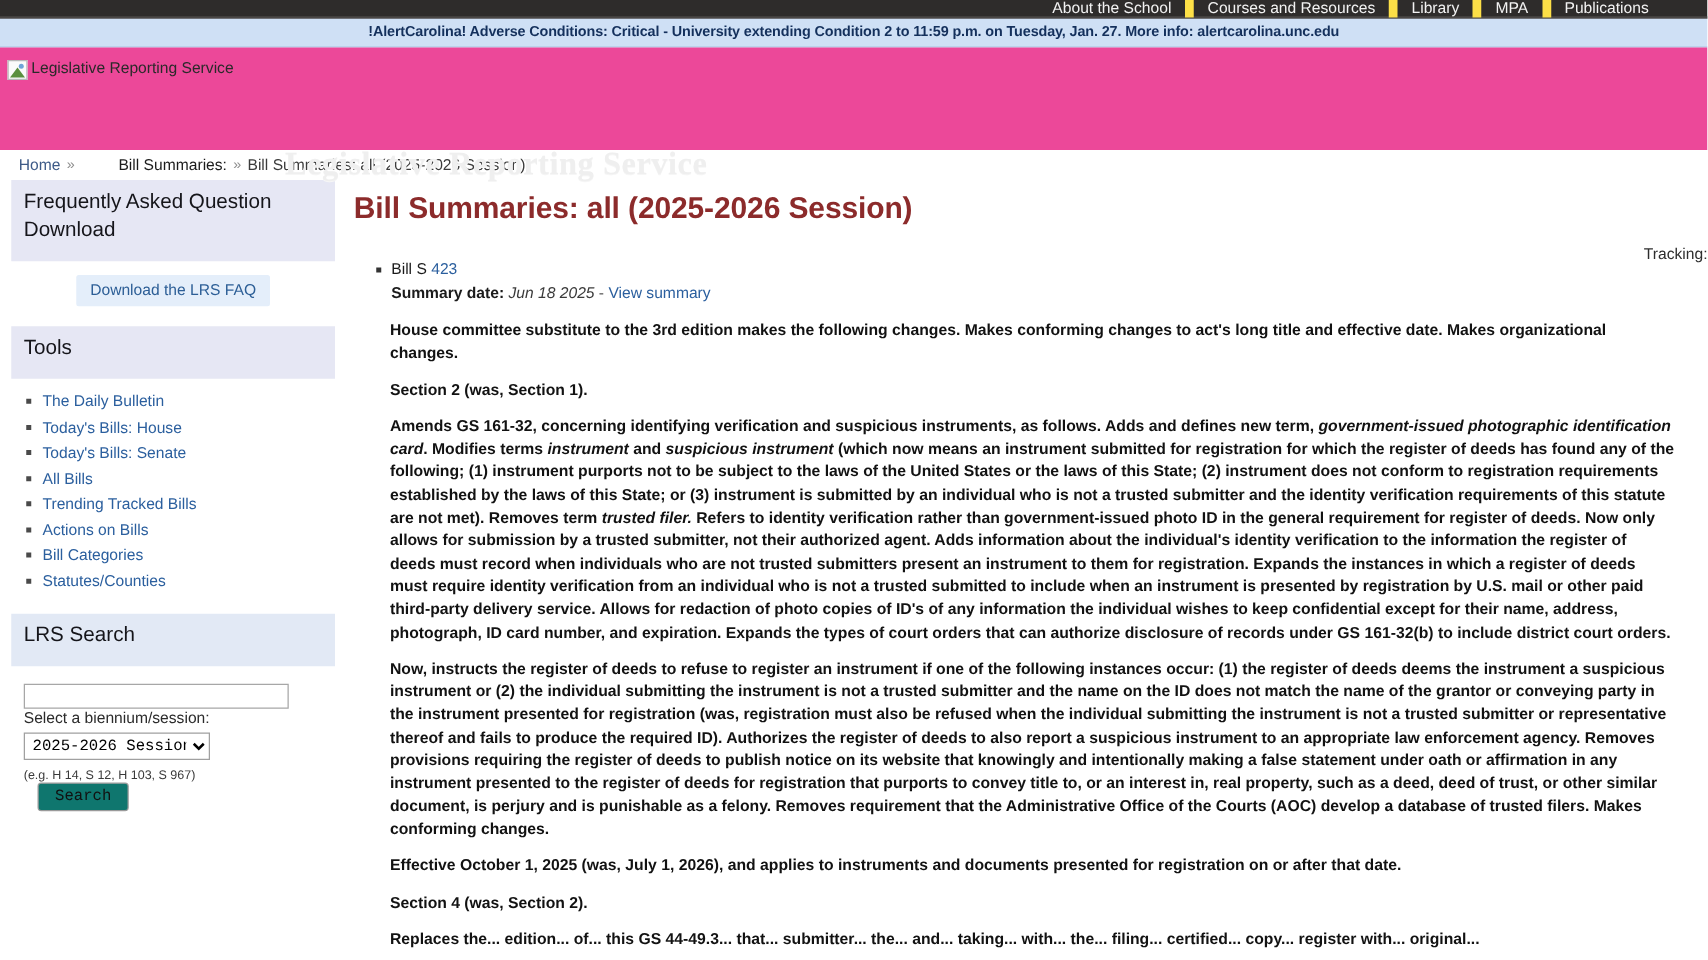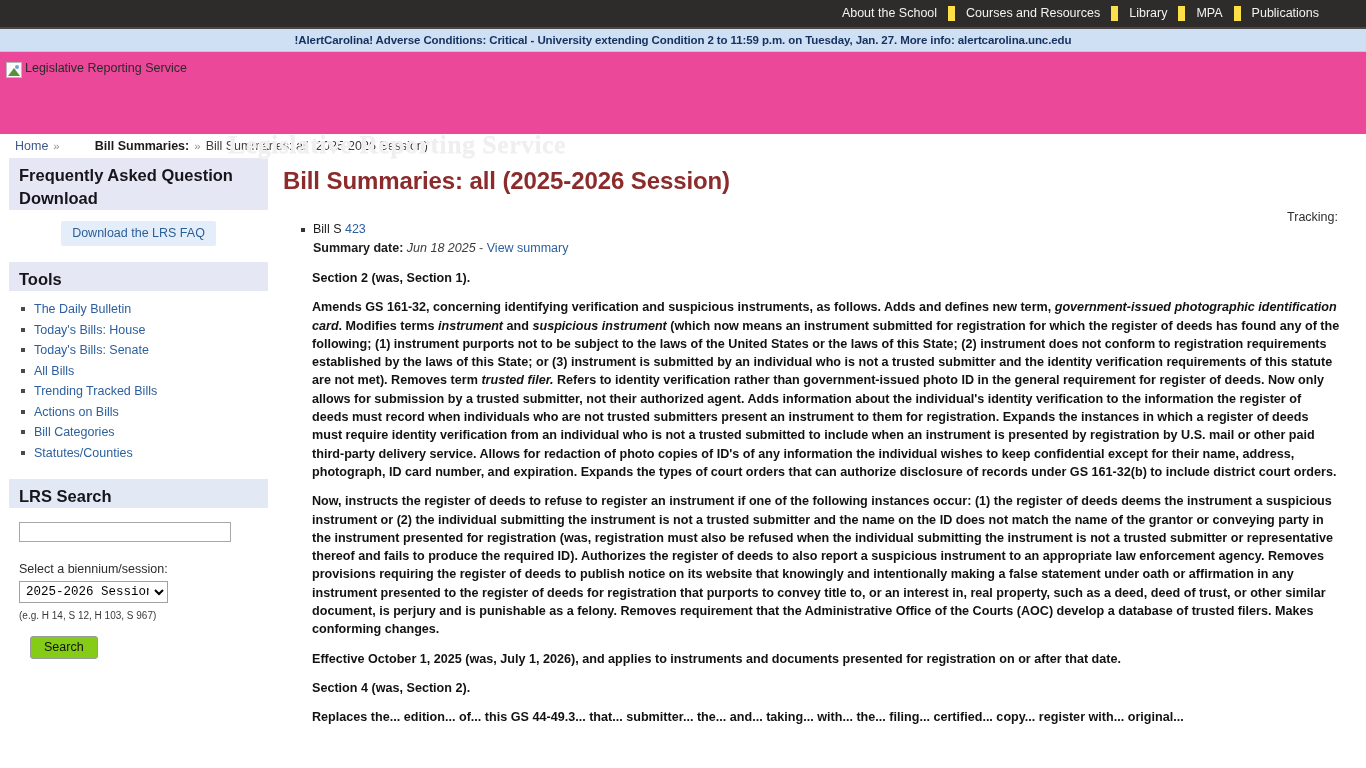--- a/index.html
+++ b/index.html
@@ -7,21 +7,21 @@
   html, body {
     margin: 0; padding: 0;
     width: 1366px; height: 768px;
     overflow: hidden;
     background: #ffffff;
     font-family: "Liberation Sans", "DejaVu Sans", sans-serif;
   }
 
   
   .unc-topbar {
-    height: 29px;
+    height: 15px;
     background: #2e2c2b;
     border-bottom: 2px solid #4a4746;
     display: flex;
     align-items: center;
     justify-content: flex-end;
     padding-right: 36px;
   }
   .unc-topbar ul {
     list-style: none; margin: 0; padding: 0;
     display: flex; align-items: center;
@@ -111,21 +111,21 @@
   .breadcrumb {
     padding: 0 0 0 15px;
     height: 24px;
     display: flex;
     align-items: center;
     font-size: 12.5px;
     color: #3b3b3b;
     white-space: nowrap;
   }
   .breadcrumb a { color: #3d5a87; text-decoration: none; }
-  .breadcrumb .crumb-strong { font-weight: bold; color: #1b1b1b; padding-left: 30px; }
+  .breadcrumb .crumb-strong { font-weight: normal; color: #1b1b1b; padding-left: 30px; }
   .breadcrumb .sep { color: #8f8f8f; padding: 0 5px; font-size: 11.5px; }
   .breadcrumb .crumb-current { color: #3b3b3b; }
 
   
   .page-wrap {
     display: flex;
     align-items: flex-start;
     height: 581px;
   }
 
@@ -133,22 +133,22 @@
   .sidebar {
     width: 277px;
     flex: 0 0 277px;
     padding: 0 9px 0 9px;
   }
   .block { margin-bottom: 16px; }
   .block-title {
     background: #e6e7f4;
     color: #15151a;
     font-size: 16.5px;
-    font-weight: bold;
-    padding: 6px 10px 0 10px;
+    font-weight: normal;
+    padding: 6px 10px 13px 10px;
     line-height: 23px;
   }
   .block-title.bluer { background: #e2e9f5; }
   .faq-btn-row {
     display: flex;
     justify-content: center;
     padding-top: 11px;
   }
   .faq-btn {
     display: inline-block;
@@ -188,45 +188,44 @@
     height: 20px;
     border: 1px solid #a7a7a7;
     background: #ffffff;
     font-size: 12px;
     padding: 1px 3px;
     font-family: "Liberation Sans", sans-serif;
   }
   .select-label {
     font-size: 12.5px;
     color: #2b2b2b;
-    margin-top: 20px;
     margin-bottom: 5px;
   }
   .biennium-select {
     width: 149px;
     height: 22px;
     font-size: 12.5px;
     font-family: Liberation Mono, monospace;
     border: 1px solid #a0a0a0;
     background: #ffffff;
     padding: 1px 2px;
   }
   .example-hint {
     font-size: 10px;
     color: #3a3a3a;
     margin-top: 7px;
   }
   .search-btn {
-    margin-top: 15px;
+    margin-top: 0;
     margin-left: 11px;
     font-size: 12.5px;
-    font-family: Liberation Sans, sans-serif;
+    font-family: Liberation Mono, monospace;
     padding: 3px 13px 4px 13px;
     border: 1px solid #9a9a9a;
-    background: #84cc16;
+    background: #0f766e;
     border-radius: 3px;
     color: #111;
   }
 
   
   .main {
     flex: 1 1 auto;
     padding: 0 10px 0 6px;
     position: relative;
     min-width: 0;
@@ -234,21 +233,21 @@
   .page-title {
     color: #8c2b2b;
     font-size: 24px;
     font-weight: bold;
     margin: 8px 0 0 0;
     line-height: 30px;
     letter-spacing: -0.1px;
   }
   .tracking-label {
     position: absolute;
-    right: 28px;
+    right: 0;
     top: 52px;
     font-size: 12.5px;
     color: #2d2d2d;
   }
   ul.bill-list {
     list-style: none;
     margin: 24px 0 0 0;
     padding: 0 0 0 30px;
   }
   ul.bill-list > li { position: relative; }
@@ -383,20 +382,21 @@
         <div class="bill-head"><span>Bill S </span><a href="#">423</a></div>
         <div class="summary-line"><span class="lbl">Summary date:</span>
           <span class="date">Jun 18 2025</span>
           <span class="dash">-</span>
           <a href="#">View summary</a>
         </div>
       </li>
     </ul>
 
     <div class="summary-body" id="summary-body">
+        <p><span>House committee substitute to the 3rd edition makes the following changes.  Makes conforming changes to act's long title and effective date.  Makes organizational changes.</span></p>
         <p><span>Section 2 (was, Section 1).</span></p>
         <p><span>Amends GS 161-32, concerning identifying verification and suspicious instruments, as follows. Adds and defines new term, </span><em>government-issued photographic identification card</em><span>. Modifies terms </span><em>instrument</em><span> and </span><em>suspicious instrument</em><span> (which now means an instrument submitted for registration for which the register of deeds has found any of the following; (1) instrument purports not to be subject to the laws of the United States or the laws of this State; (2) instrument does not conform to registration requirements established by the laws of this State; or (3) instrument is submitted by an individual who is not a trusted submitter and the identity verification requirements of this statute are not met). Removes term </span><em>trusted filer.</em><span>  Refers to identity verification rather than government-issued photo ID in the general requirement for register of deeds. Now only allows for submission by a trusted submitter, not their authorized agent. Adds information about the individual's identity verification to the information the register of deeds must record when individuals who are not trusted submitters present an instrument to them for registration. Expands the instances in which a register of deeds must require identity verification from an individual who is not a trusted submitted to include when an instrument is presented by registration by U.S. mail or other paid third-party delivery service. Allows for redaction of photo copies of ID's of any information the individual wishes to keep confidential except for their name, address, photograph, ID card number, and expiration. Expands the types of court orders that can authorize disclosure of records under GS 161-32(b) to include district court orders.</span></p>
         <p><span>Now, instructs the register of deeds to refuse to register an instrument if one of the following instances occur: (1) the register of deeds deems the instrument a suspicious instrument or (2) the individual submitting the instrument is not a trusted submitter and the name on the ID does not match the name of the grantor or conveying party in the instrument presented for registration (was, registration must also be refused when the individual submitting the instrument is not a trusted submitter or representative thereof and fails to produce the required ID). Authorizes the register of deeds to also report a suspicious instrument to an appropriate law enforcement agency. Removes provisions requiring the register of deeds to publish notice on its website that knowingly and intentionally making a false statement under oath or affirmation in any instrument presented to the register of deeds for registration that purports to convey title to, or an interest in, real property, such as a deed, deed of trust, or other similar document, is perjury and is punishable as a felony. Removes requirement that the Administrative Office of the Courts (AOC) develop a database of trusted filers. Makes conforming changes.</span></p>
         <p><span>Effective October 1, 2025 (was, July 1, 2026), and applies to instruments and documents presented for registration on or after that date.</span></p>
         <p><span>Section 4 (was, Section 2).</span></p>
         <p><span>Replaces the... edition... of... this GS 44-49.3... that... submitter... the... and... taking... with... the... filing... certified... copy... register with... original...</span></p>
       </div>
   </main>
 
 </div>

